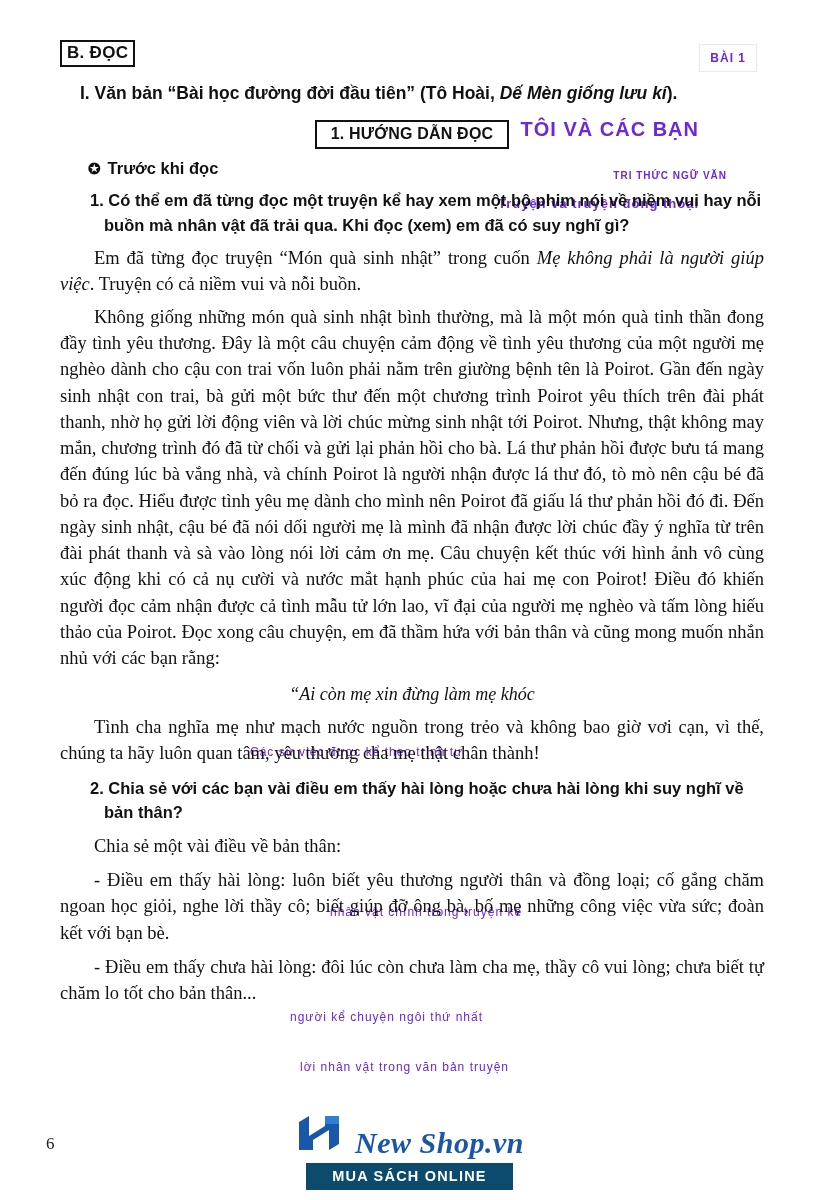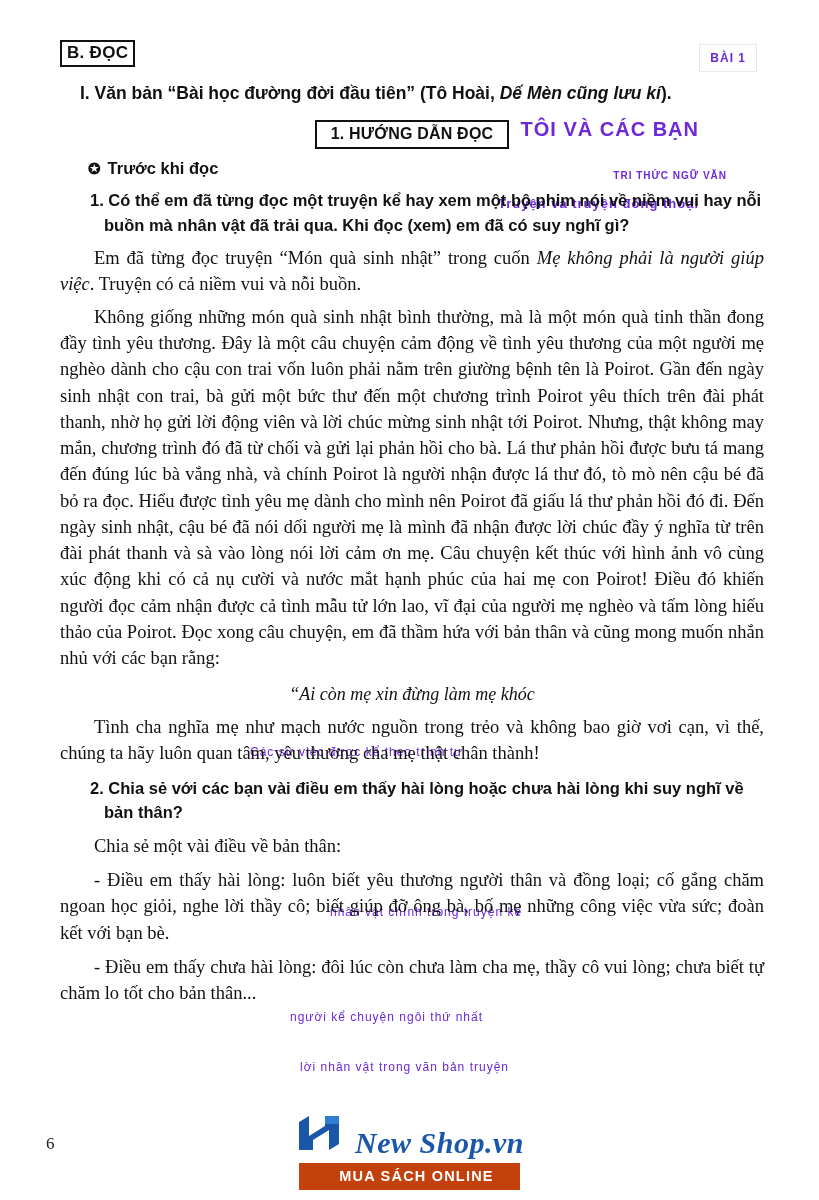--- a/index.html
+++ b/index.html
@@ -149,48 +149,48 @@
     font-style: italic;
     font-weight: bold;
     font-size: 30px;
     color: #1a57a8;
     letter-spacing: 0.5px;
     line-height: 1;
   }
   .logo-sub {
     margin-top: 5px;
     display: inline-block;
-    background: #c2410c;
+    background: #0c4a6e;
     color: #ffffff;
     font-family: "Liberation Sans", sans-serif;
     font-weight: bold;
     font-size: 14.5px;
     letter-spacing: 1.2px;
-    padding: 5px 26px 6px 40px;
+    padding: 5px 26px 6px 26px;
   }
 </style>
 </head>
 <body>
 
 <div class="page">
 
   <div class="bleed b1">BÀI 1</div>
   <div class="bleed b2">TÔI VÀ CÁC BẠN</div>
   <div class="bleed b3">TRI THỨC NGỮ VĂN</div>
   <div class="bleed b4">Truyện và truyện đồng thoại</div>
   <div class="bleed b5">Các sự việc được kể theo trình tự</div>
   <div class="bleed b6">nhân vật chính trong truyện kể</div>
   <div class="bleed b7">người kể chuyện ngôi thứ nhất</div>
   <div class="bleed b8">lời nhân vật trong văn bản truyện</div>
 
   <div class="content">
 
     <div class="sec-head">B. ĐỌC</div>
 
-    <h1 class="roman"><span>I. Văn bản “Bài học đường đời đầu tiên” (Tô Hoài, </span><span class="ital">Dế Mèn cũng lưu kí</span><span>).</span></h1>
+    <h1 class="roman"><span>I. Văn bản “Bài học đường đời đầu tiên” (Tô Hoài, </span><span class="ital">Dế Mèn giống lưu kí</span><span>).</span></h1>
 
     <div class="guide-box-wrap">
       <div class="guide-box">1. HƯỚNG DẪN ĐỌC</div>
     </div>
 
     <div class="bullet-head"><span class="star">✪</span><span>Trước khi đọc</span></div>
 
     <div class="q"><span>1.</span> <span>Có thể em đã từng đọc một truyện kể hay xem một bộ phim nói về niềm vui hay nỗi buồn mà nhân vật đã trải qua. Khi đọc (xem) em đã có suy nghĩ gì?</span></div>
 
     <p class="body"><span>Em đã từng đọc truyện “Món quà sinh nhật” trong cuốn </span><span class="ital">Mẹ không phải là người giúp việc</span><span>. Truyện có cả niềm vui và nỗi buồn.</span></p>

